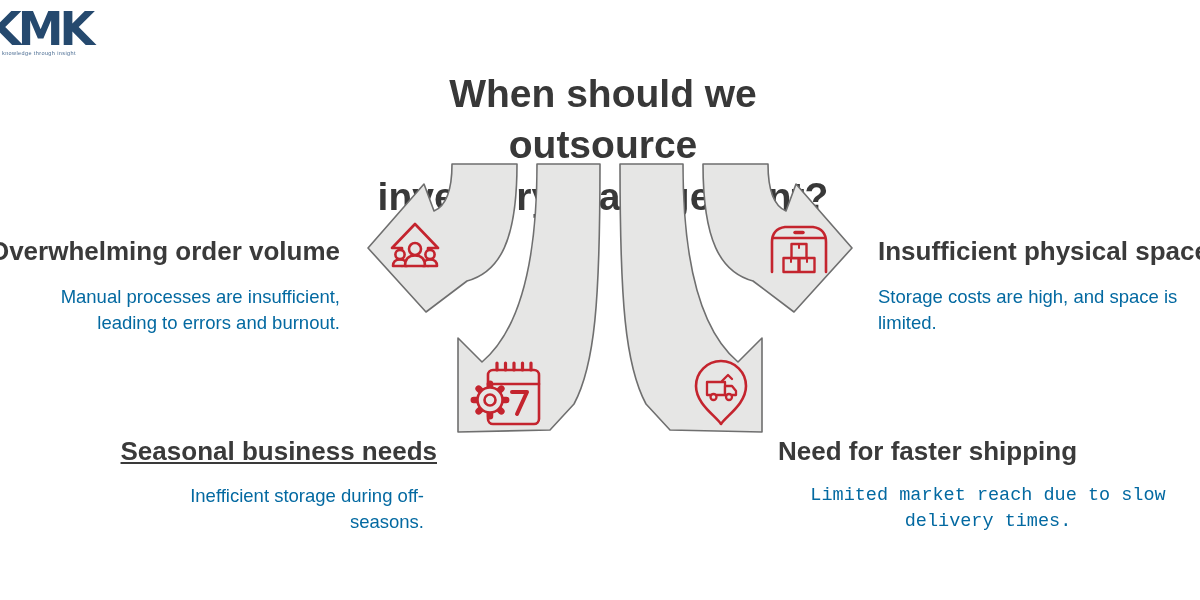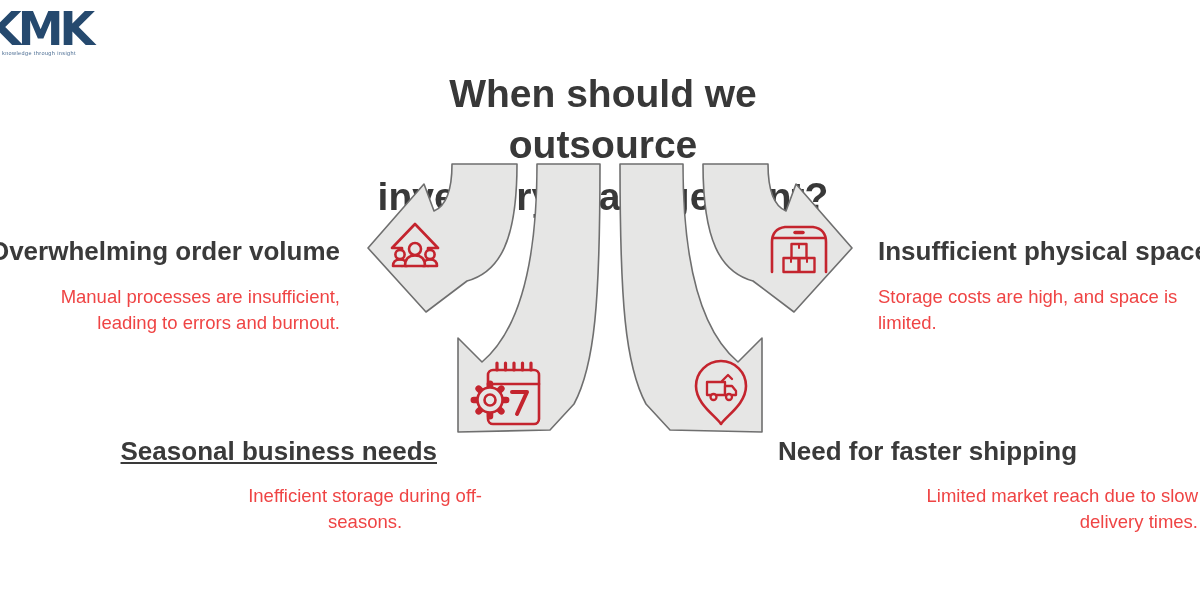--- a/index.html
+++ b/index.html
@@ -28,30 +28,30 @@
   
   .arrow-canvas{position:absolute;left:0;top:0;width:1200px;height:600px;}
   .arrow{fill:#e6e6e5;stroke:#6f6f6f;stroke-width:1.6;stroke-linejoin:round;}
   .ic{stroke:#c4242e;fill:none;stroke-width:2.6;stroke-linejoin:round;stroke-linecap:round;}
   .ic-bg{fill:#e6e6e5;}
   
   .item-heading{
     position:absolute;font-size:26px;font-weight:600;color:#3a3a3a;white-space:nowrap;
   }
   .item-desc{
-    position:absolute;font-size:18.5px;color:#ef4444;line-height:1.42;white-space:pre-line;
+    position:absolute;font-size:18.5px;color:#0369a1;line-height:1.42;white-space:pre-line;
   }
   .h-top-left{right:860px;top:236px;text-align:right;}
   .d-top-left{right:860px;top:284px;text-align:right;}
   .h-top-right{left:878px;top:236px;text-align:left;}
   .d-top-right{left:878px;top:284px;text-align:left;width:430px;}
   .h-bottom-left{right:763px;top:436px;text-align:right;text-decoration:underline;}
-  .d-bottom-left{right:718px;top:483px;text-align:center;}
+  .d-bottom-left{right:776px;top:483px;text-align:right;}
   .h-bottom-right{left:778px;top:436px;text-align:center;}
-  .d-bottom-right{left:778px;top:483px;text-align:right;width:420px;}
+  .d-bottom-right{left:778px;top:483px;text-align:center;width:420px;font-family:Liberation Mono, monospace;}
 </style>
 </head>
 <body>
 
 <div class="logo-mark">KMK</div>
 <div class="logo-tagline">knowledge through insight</div>
 
 <div class="main-title">When should we outsource
 inventory management?</div>
 

